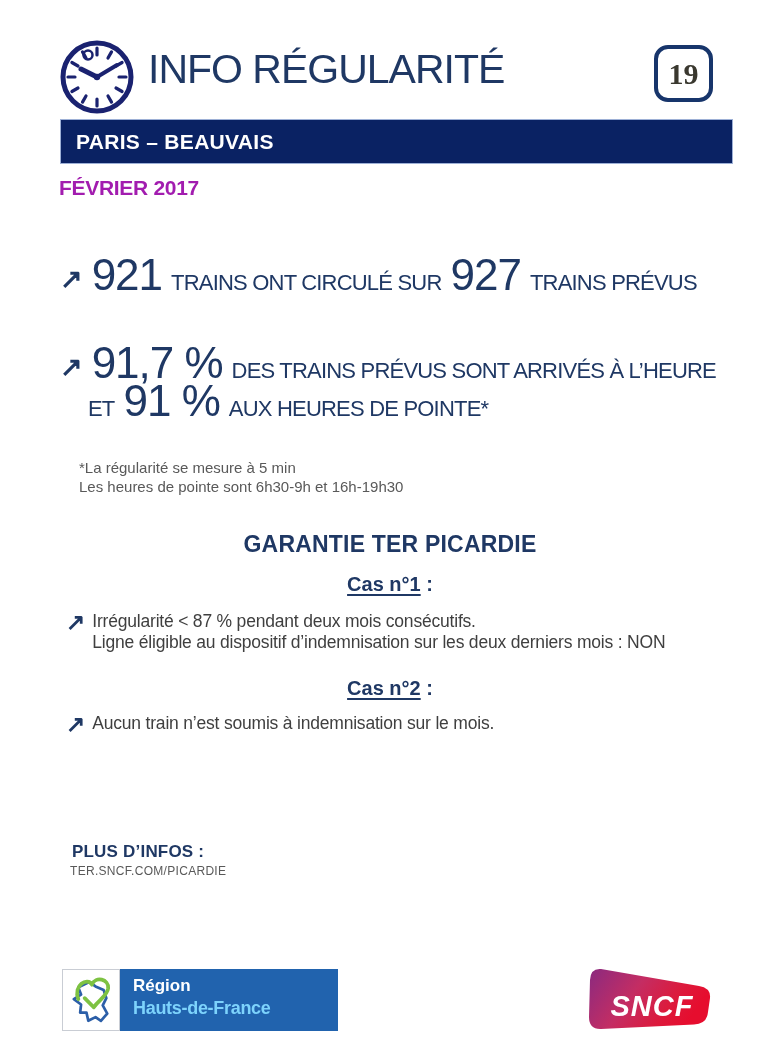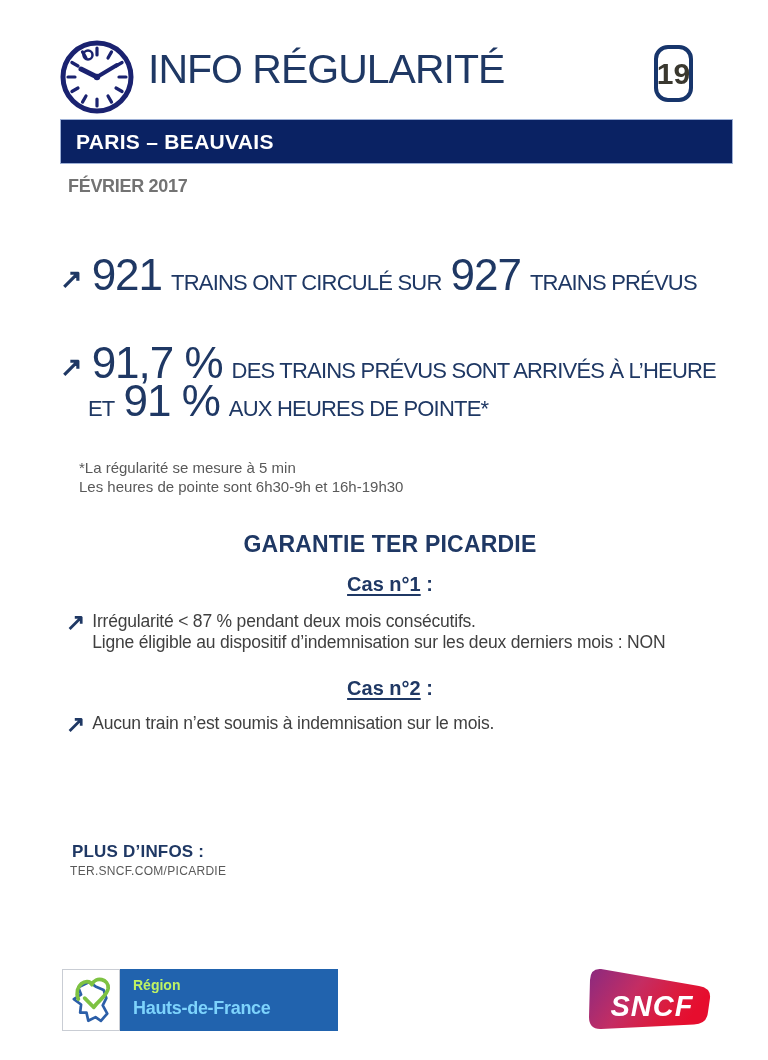--- a/index.html
+++ b/index.html
@@ -8,34 +8,34 @@
     position:relative; width:768px; height:1060px; background:#ffffff;
     font-family:"Liberation Sans", sans-serif; overflow:hidden;
   }
   
   .clock { position:absolute; left:58px; top:38px; width:78px; height:78px; }
   .title {
     position:absolute; left:148px; top:47px; font-size:41px; line-height:44px;
     color:#1F3864; letter-spacing:-1px; white-space:nowrap;
   }
   .badge {
-    position:absolute; left:654px; top:45px; width:39px; height:57px;
+    position:absolute; left:654px; top:45px; width:59px; height:57px;
     border:4px solid #17356B; border-radius:14px; background:#ffffff;
     display:flex; align-items:center; justify-content:center;
-    font-size:30px; font-weight:bold; color:#3A382F;
+    font-size:30px; font-weight:bold; color:#3A382F;font-family:Liberation Serif, serif;
   }
   .banner {
     position:absolute; left:60px; top:119px; width:673px; height:45px;
     background:#0A2263; border:1px solid #9DB0D6;
     display:flex; align-items:center; padding-left:15px;
     color:#ffffff; font-size:21px; font-weight:bold; letter-spacing:0.3px;
   }
   .period {
-    position:absolute; left:68px; top:176px; font-size:18px; font-weight:bold;
-    color:#737373; letter-spacing:-0.3px;
+    position:absolute; left:59px; top:176px; font-size:21px; font-weight:bold;
+    color:#a21caf; letter-spacing:-0.3px;
   }
   
   .stat {
     position:absolute; display:flex; align-items:baseline; gap:9px;
     color:#1F3864; white-space:nowrap;
   }
   .stat .arrow { font-size:27px; font-weight:bold; transform:translateY(-2px); }
   .stat .big   { font-size:44px; font-weight:normal; letter-spacing:-1px; }
   .stat .small { font-size:22px; letter-spacing:-0.8px; }
   .stat-trains { left:60px; top:250px; }
@@ -77,21 +77,21 @@
   .region-logo {
     position:absolute; left:62px; top:969px; width:276px; height:62px; display:flex;
   }
   .region-map-box {
     width:58px; height:62px; background:#ffffff; border:1px solid #C9CDD4;
     display:flex; align-items:center; justify-content:center;
   }
   .region-text-box {
     flex:1; background:#2163AE; padding:7px 0 0 13px;
   }
-  .region-line1 { color:#bef264; font-size:14px; font-weight:bold; line-height:19px; }
+  .region-line1 { color:#ffffff; font-size:17px; font-weight:bold; line-height:19px; }
   .region-line2 { color:#7dd3fc; font-size:18px; font-weight:bold; line-height:26px; letter-spacing:-0.3px; }
   .sncf-logo { position:absolute; left:586px; top:966px; width:128px; height:68px; }
 </style>
 </head>
 <body>
 
 <div class="page">
 
   <svg class="clock" viewBox="0 0 78 78">
     <circle cx="39" cy="39" r="34" fill="none" stroke="#1A2270" stroke-width="5"></circle>

